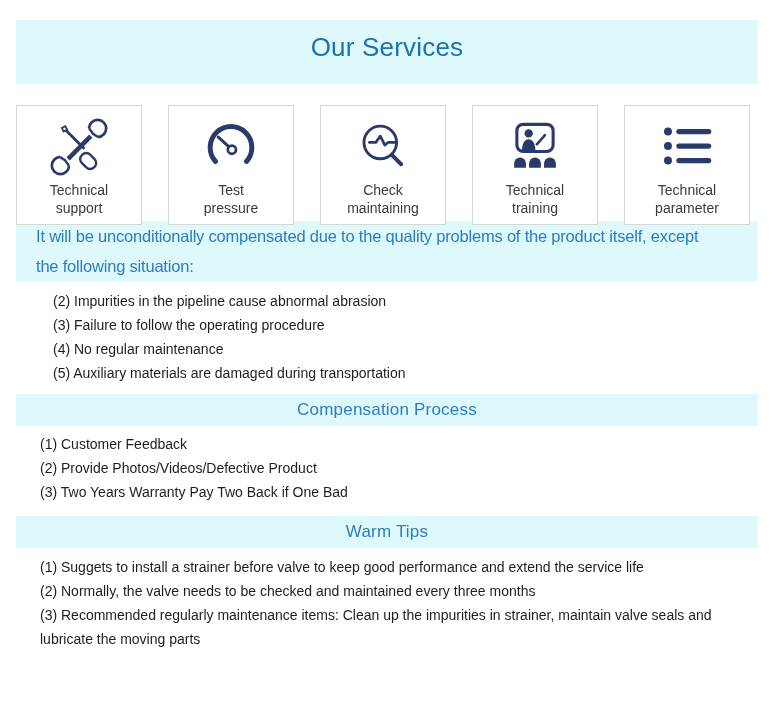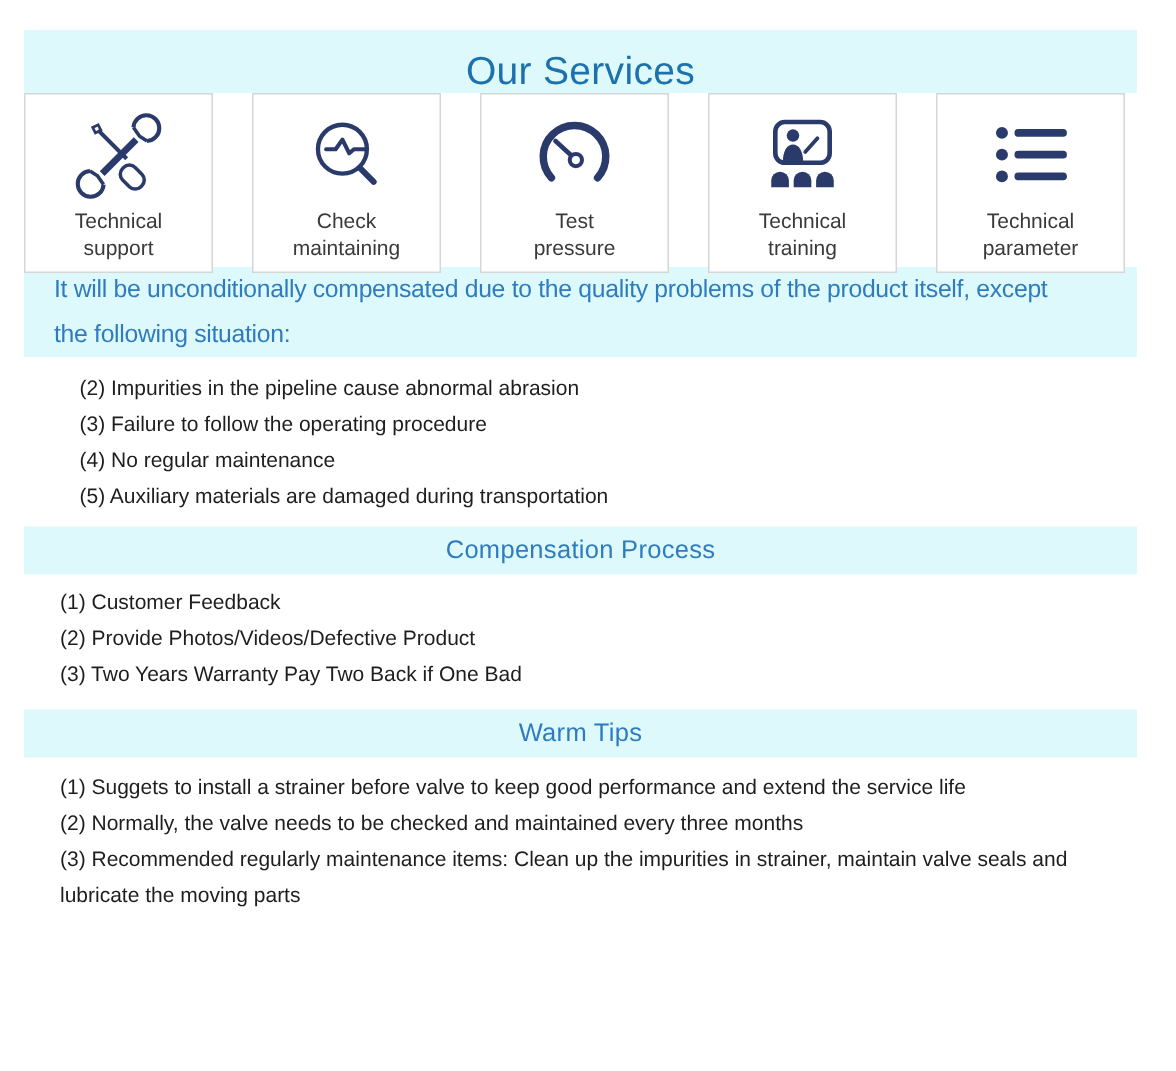--- a/index.html
+++ b/index.html
@@ -14,21 +14,21 @@
   html,body{background:#ffffff;}
   body{
     width:784px;height:714px;overflow:hidden;
     font-family:"Liberation Sans", sans-serif;
     color:var(--body-text);
   }
   .page{width:784px;height:714px;padding:20px 26px 0 16px;}
 
   
   .band{background:var(--band-bg);}
-  .title-band{height:42px;text-align:center;}
+  .title-band{height:64px;margin-bottom:21px;text-align:center;}
   .page-title{
     font-size:26px;line-height:54px;font-weight:400;
     color:var(--title-blue);letter-spacing:.2px;
   }
 
   
   .cards{display:flex;gap:26px;height:108px;margin-bottom:8px;}
   .card{
     width:126px;height:120px;background:#fff;
     border:1px solid var(--card-border);
@@ -96,42 +96,42 @@
       </span>
       <div class="card-label">
         <span>Technical</span>
         <span>support</span>
       </div>
     </div>
 
     <div class="card">
       <span class="icon">
         <svg width="58" height="58" viewBox="0 0 64 64">
+          <path class="st" d="M15 48 A23 23 0 1 1 49 48" stroke-width="5.5" stroke-linecap="round"></path>
+          <circle class="st" cx="33" cy="35" r="4.5" stroke-width="3"></circle>
+          <line class="st" x1="29.5" y1="31.5" x2="18" y2="21" stroke-width="3.4" stroke-linecap="round"></line>
+        </svg>
+      </span>
+      <div class="card-label">
+        <span>Test</span>
+        <span>pressure</span>
+      </div>
+    </div>
+
+    <div class="card">
+      <span class="icon">
+        <svg width="58" height="58" viewBox="0 0 64 64">
           <circle class="st" cx="29" cy="27" r="18" stroke-width="3.2"></circle>
           <path class="st" d="M17 27 h7 l5 -7 5 10 3.5 -3 h8" stroke-width="3" stroke-linejoin="round" stroke-linecap="round"></path>
           <line class="st" x1="42" y1="41" x2="52" y2="51" stroke-width="4.4" stroke-linecap="round"></line>
         </svg>
       </span>
       <div class="card-label">
         <span>Check</span>
         <span>maintaining</span>
-      </div>
-    </div>
-
-    <div class="card">
-      <span class="icon">
-        <svg width="58" height="58" viewBox="0 0 64 64">
-          <path class="st" d="M15 48 A23 23 0 1 1 49 48" stroke-width="5.5" stroke-linecap="round"></path>
-          <circle class="st" cx="33" cy="35" r="4.5" stroke-width="3"></circle>
-          <line class="st" x1="29.5" y1="31.5" x2="18" y2="21" stroke-width="3.4" stroke-linecap="round"></line>
-        </svg>
-      </span>
-      <div class="card-label">
-        <span>Test</span>
-        <span>pressure</span>
       </div>
     </div>
 
     <div class="card">
       <span class="icon">
         <svg width="58" height="58" viewBox="0 0 64 64">
           <rect class="st" x="12" y="7" width="40" height="30" rx="7" stroke-width="3.4"></rect>
           <circle class="fl" cx="25" cy="17" r="4.6"></circle>
           <path class="fl" d="M17.5 37 c0 -9 3.2 -13.5 7.5 -13.5 c4.3 0 7.5 4.5 7.5 13.5 Z"></path>
           <line class="st" x1="34" y1="29" x2="43" y2="19" stroke-width="2.8" stroke-linecap="round"></line>

